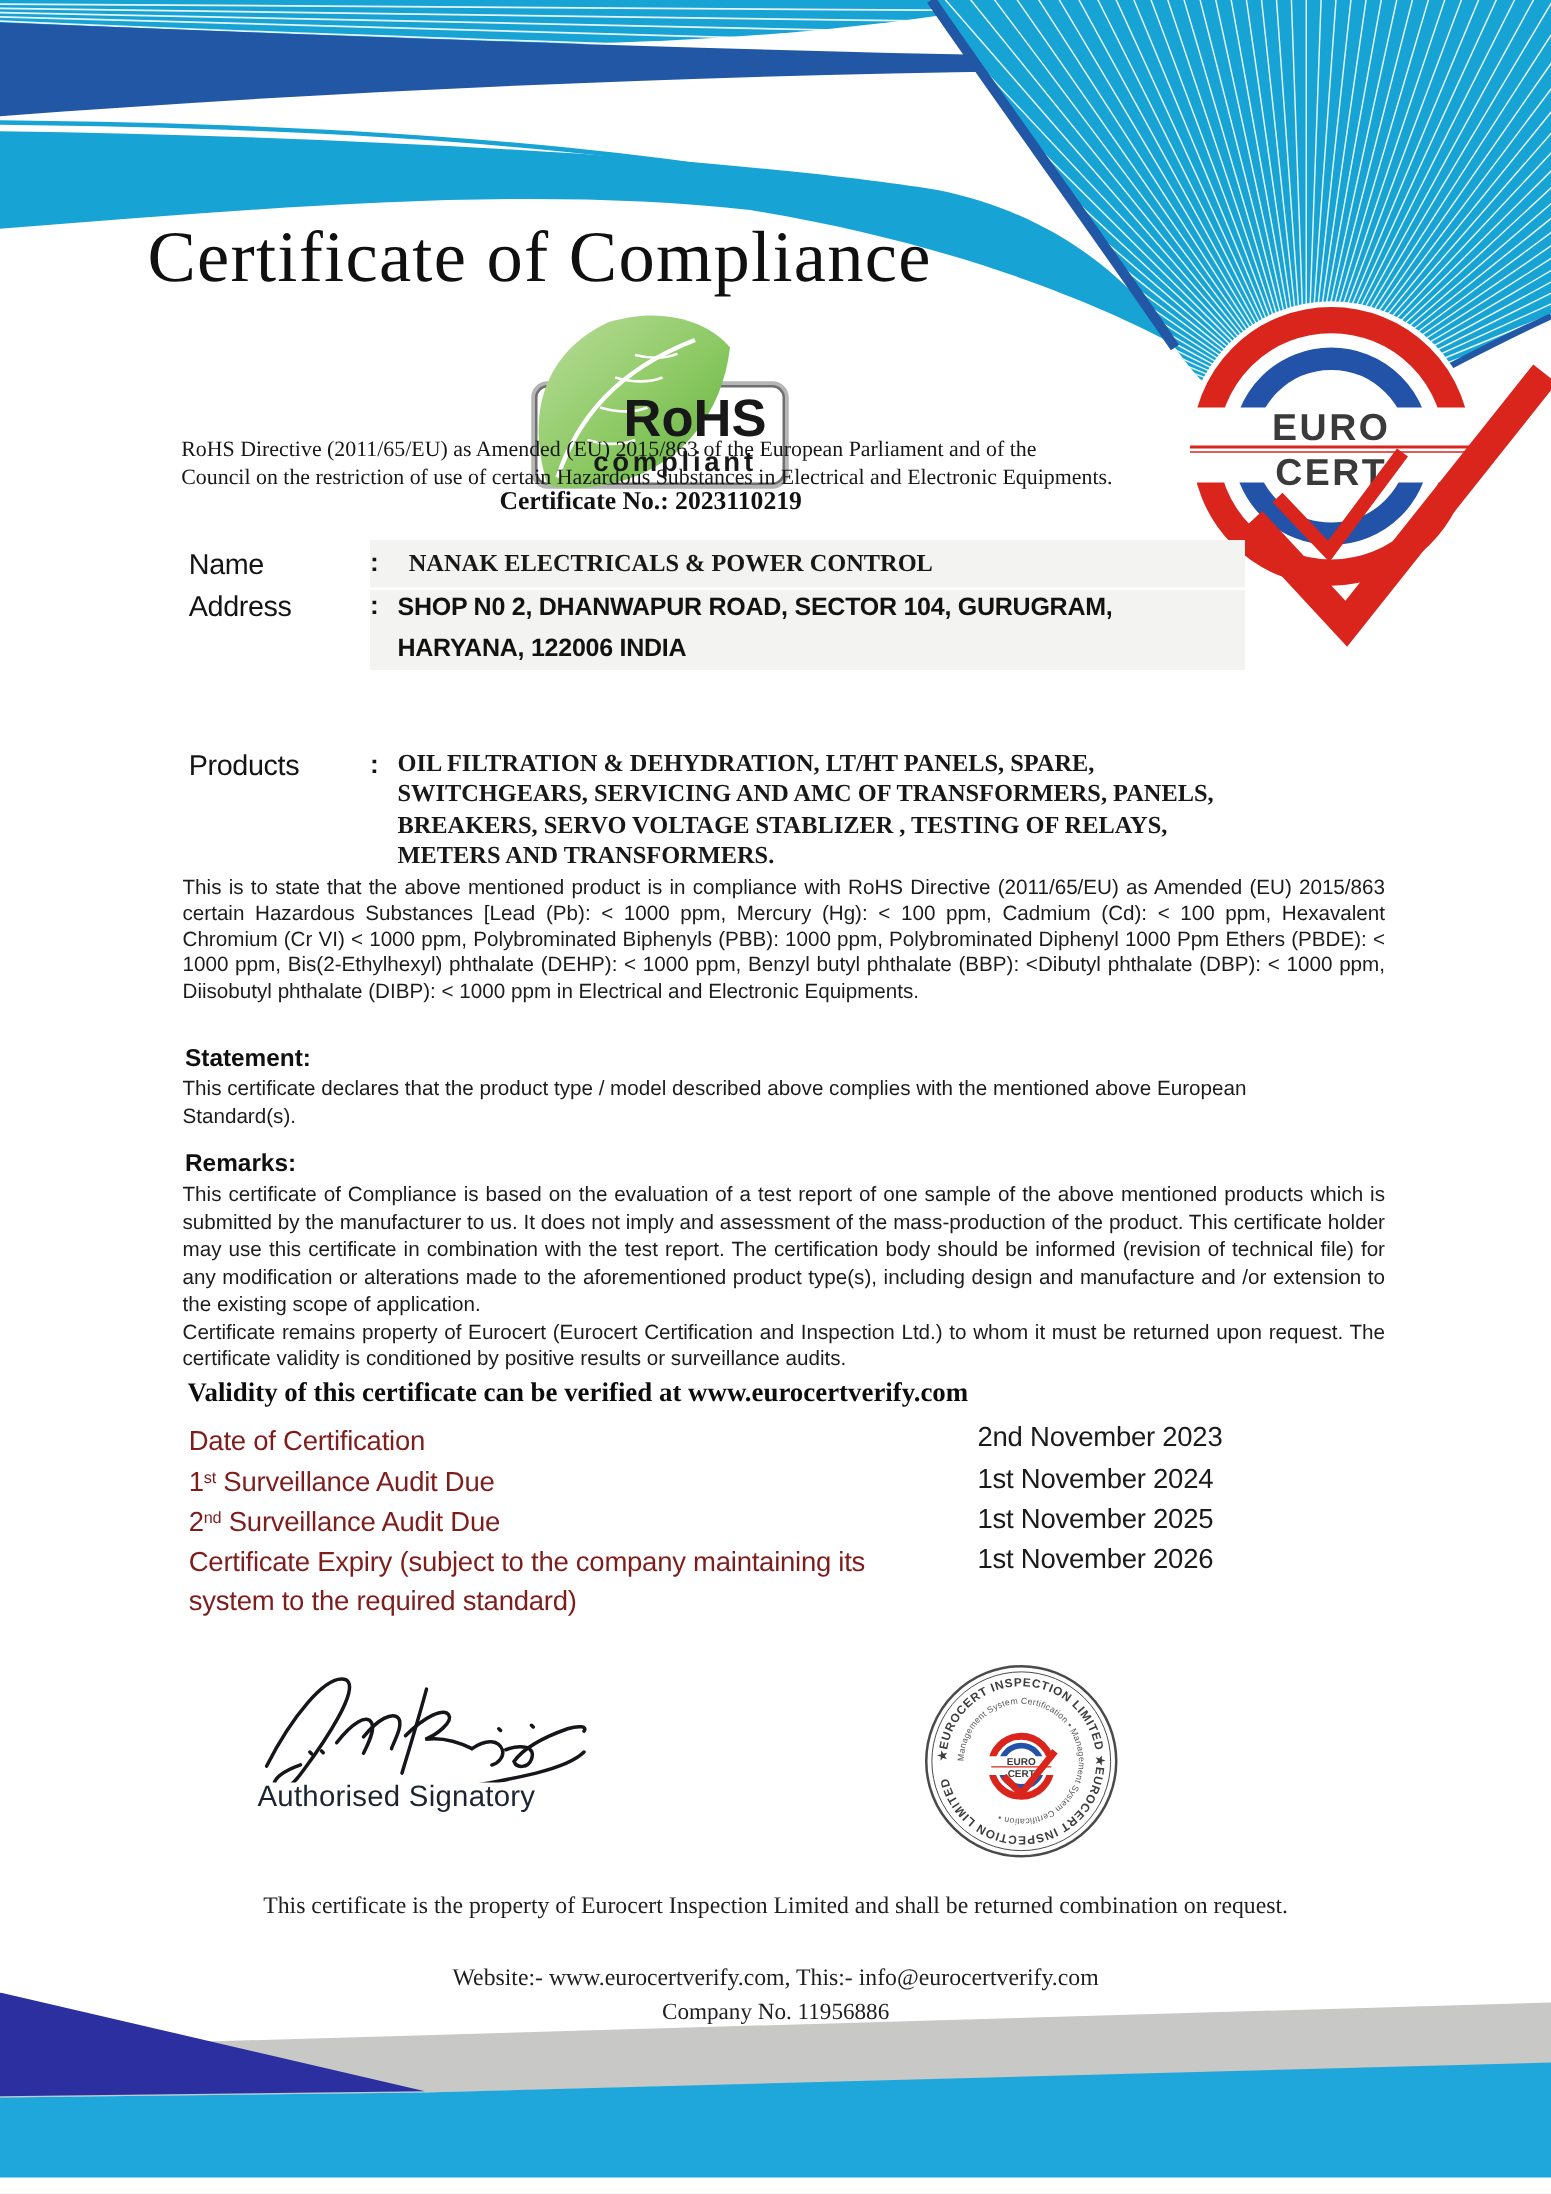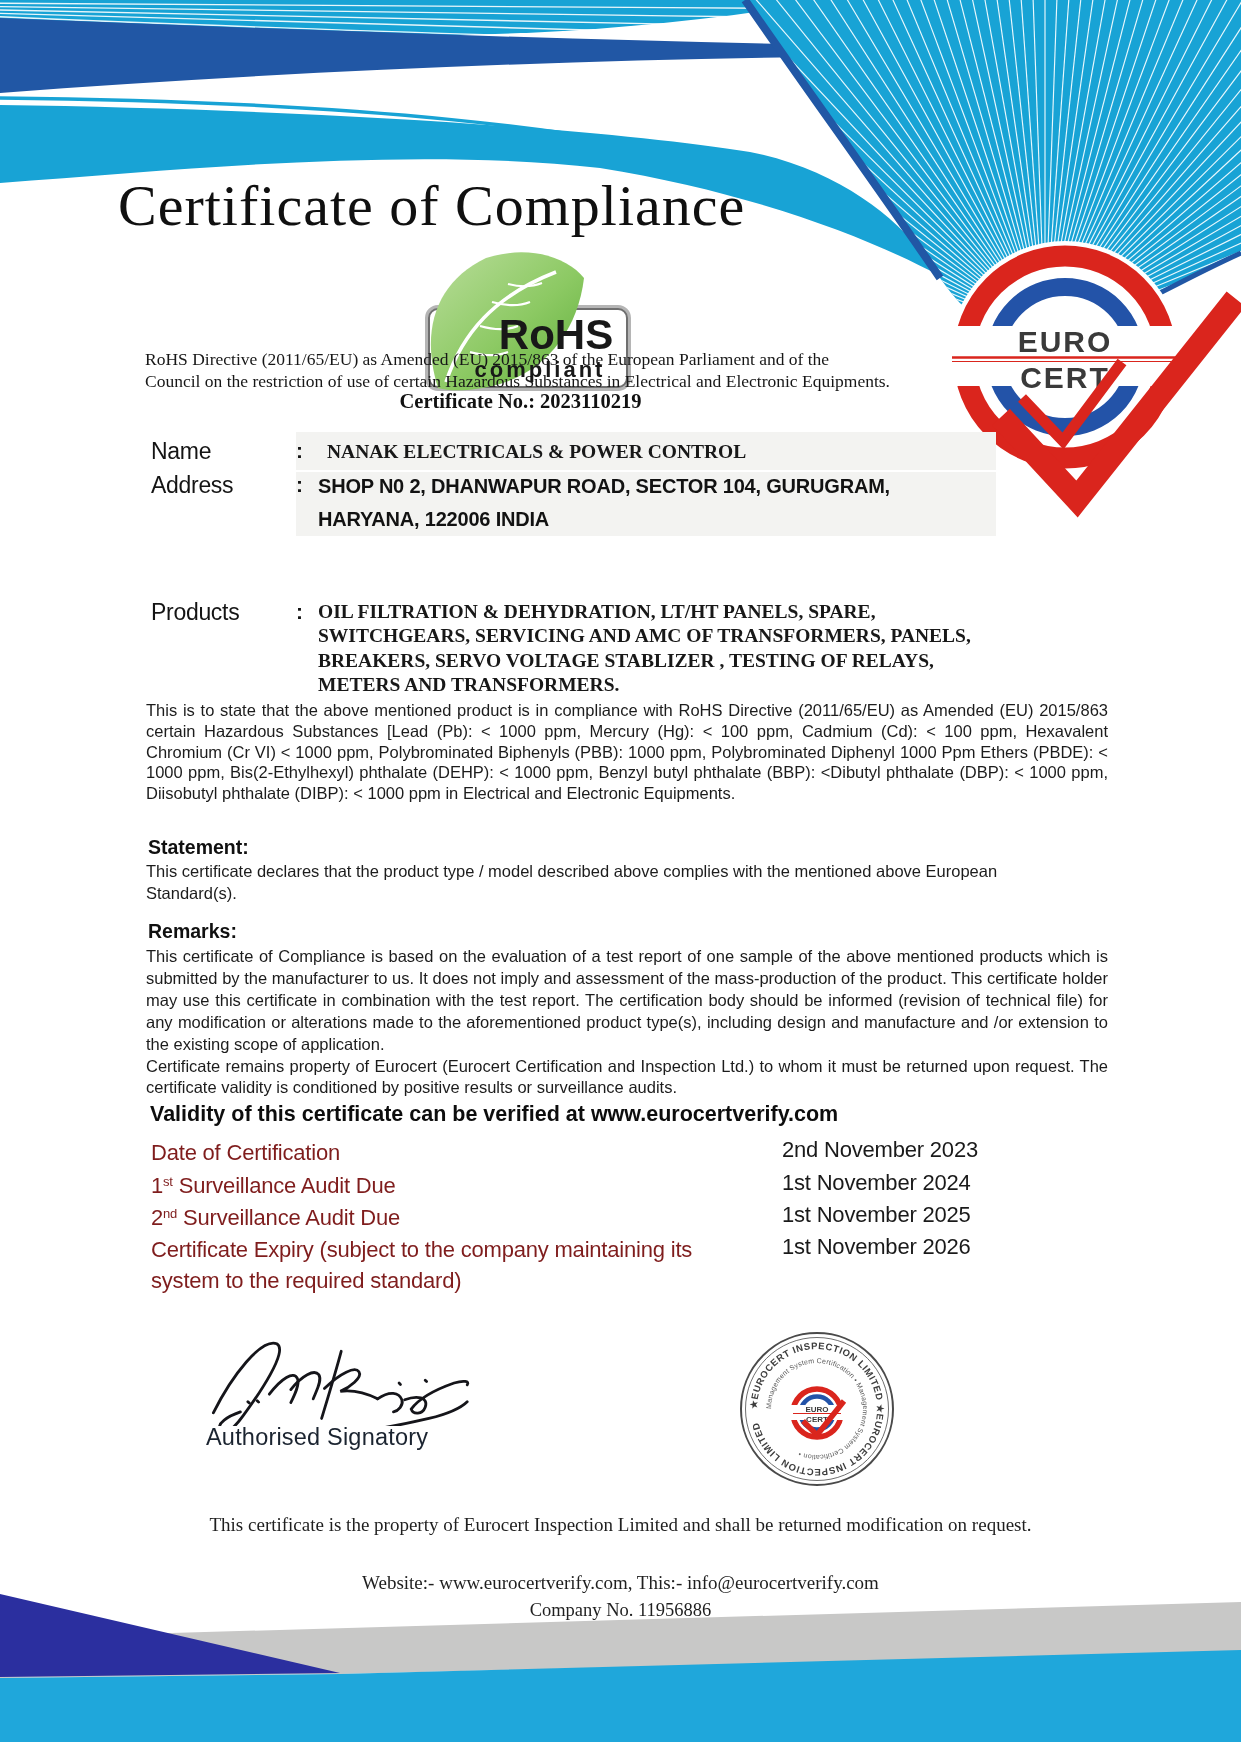--- a/index.html
+++ b/index.html
@@ -27,21 +27,21 @@
               line-height:24.3px;color:#181818;}
   
   .para{position:absolute;left:146px;width:962px;font-size:16.5px;line-height:20.8px;
         color:#1c1c1c;text-align:justify;}
   .h-bold{position:absolute;left:148px;font-size:19.5px;font-weight:bold;color:#101010;text-align:center;}
   #statement-body{position:absolute;left:146px;top:860px;width:905px;font-size:16.5px;
                   line-height:22px;color:#1c1c1c;}
   #remarks-block{position:absolute;left:146px;top:946px;width:962px;font-size:16.5px;
                  line-height:21.9px;color:#1c1c1c;text-align:justify;}
   #remarks-block p{margin:0;}
-  #validity-line{position:absolute;left:150px;top:1102px;font-family:Liberation Sans, sans-serif;
+  #validity-line{position:absolute;left:150px;top:1102px;font-family:Liberation Serif, serif;
                  font-weight:bold;font-size:21.5px;color:#0d0d0d;}
   
   .sched-row{position:absolute;left:0;width:1241px;}
   .sched-label{position:absolute;left:151px;font-size:22px;color:#7f1d1d;letter-spacing:-0.2px;
                width:600px;}
   .sched-label sup{font-size:13px;vertical-align:7px;}
   .sched-post{white-space:pre-line;line-height:31px;}
   .sched-value{position:absolute;left:782px;font-size:22px;color:#1a1a1a;letter-spacing:-0.2px;}
   
   #signature-svg{position:absolute;left:190px;top:1326px;}
@@ -293,21 +293,21 @@
       <circle cx="80" cy="84" r="24" fill="none" stroke="#da251d" stroke-width="5.5"></circle>
       <circle cx="80" cy="84" r="16.5" fill="none" stroke="#2353a8" stroke-width="4.5"></circle>
       <rect x="52" y="76" width="56" height="15" fill="#ffffff"></rect>
       <text x="80" y="83" text-anchor="middle" font-family="Liberation Sans,sans-serif" font-size="8" font-weight="bold" fill="#3a3a3a">EURO</text>
       <line x1="56" y1="84.5" x2="104" y2="84.5" stroke="#da251d" stroke-width="1"></line>
       <text x="80" y="92.5" text-anchor="middle" font-family="Liberation Sans,sans-serif" font-size="8" font-weight="bold" fill="#3a3a3a">CERT</text>
       <polyline points="66,92 80,106 107,72" fill="none" stroke="#da251d" stroke-width="5.5"></polyline>
     </g>
   </svg>
 
-  <div class="footer-line" style="top:1514px;font-size:19px;">This certificate is the property of Eurocert Inspection Limited and shall be returned modification on request.</div>
+  <div class="footer-line" style="top:1514px;font-size:19px;">This certificate is the property of Eurocert Inspection Limited and shall be returned combination on request.</div>
   <div class="footer-line" style="top:1628px;font-size:19px;">International House, 10 Churchill Way, Cardiff, United Kingdom, CF10 2HE</div>
   <div class="footer-line" style="top:1572px;font-size:19px;">Website:- www.eurocertverify.com, This:- info@eurocertverify.com</div>
   <div class="footer-line" style="top:1600px;font-size:18.5px;">Company No. 11956886</div>
 
   <svg id="footer-art" viewBox="0 0 1241 161" xmlns="http://www.w3.org/2000/svg">
     <path d="M0,44 L1241,8 L1241,58 L340,80 L0,84 Z" fill="#c8c8c7"></path>
     <path d="M0,84 L340,80 L1241,56 L1241,148 L0,148 Z" fill="#1fa7db"></path>
     <path d="M0,0 L340,79 L0,83 Z" fill="#2b2f9f"></path>
   </svg>
 

